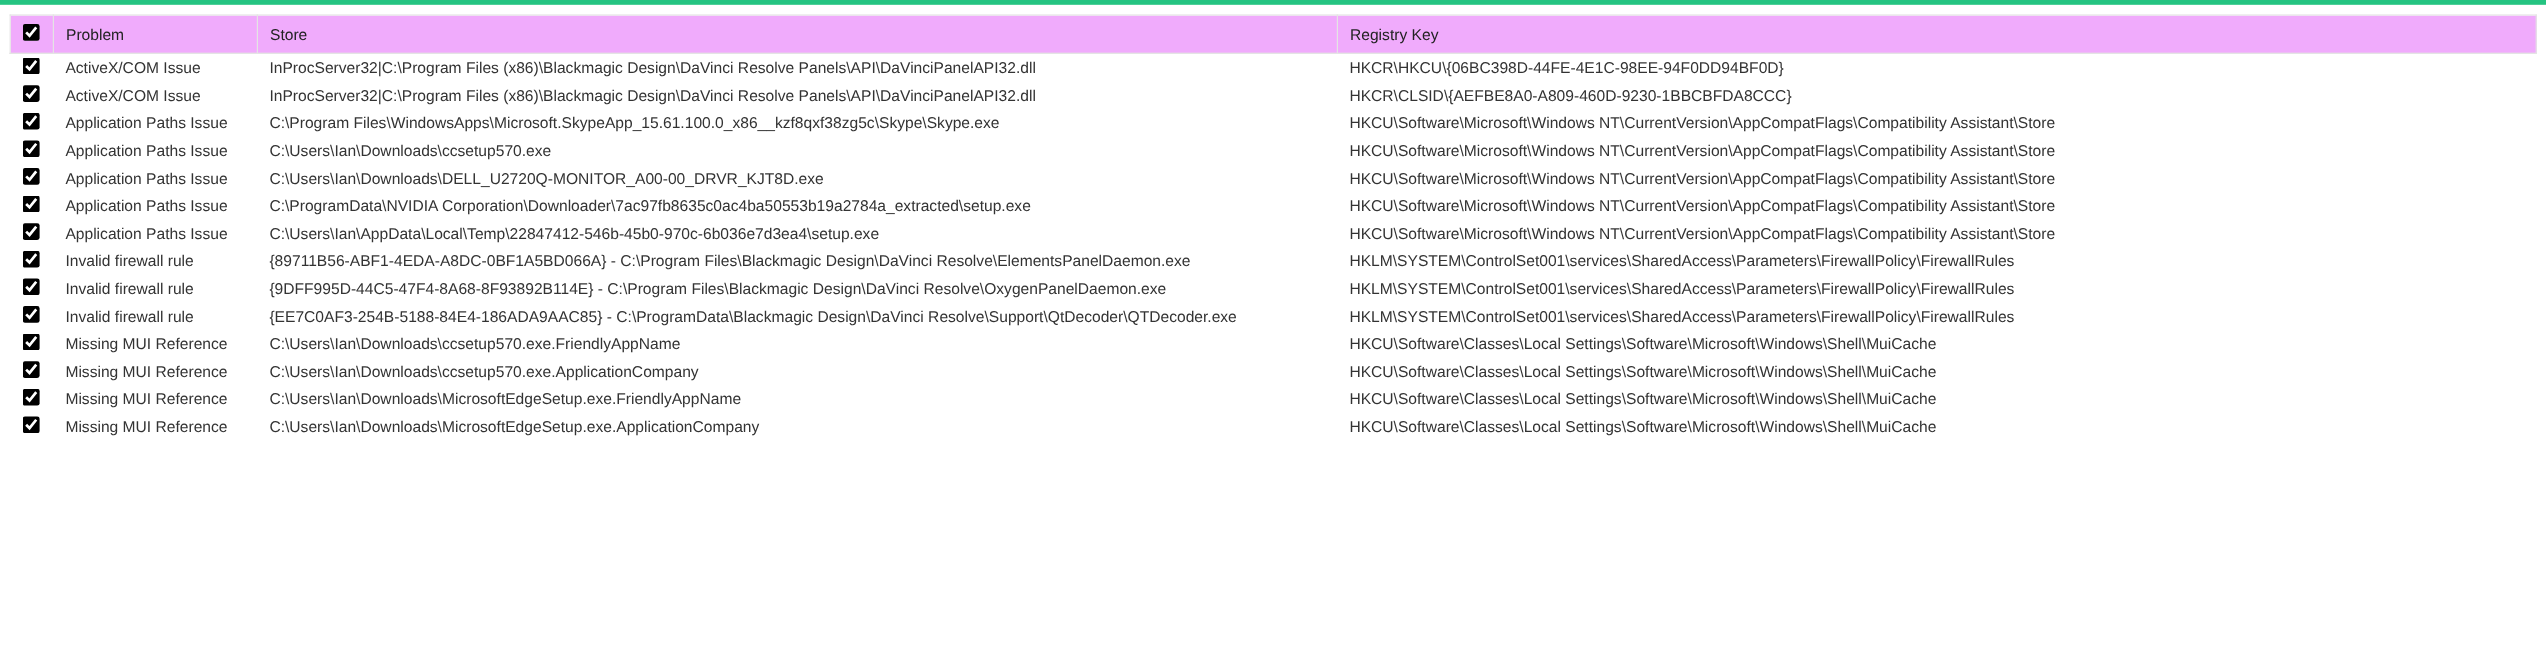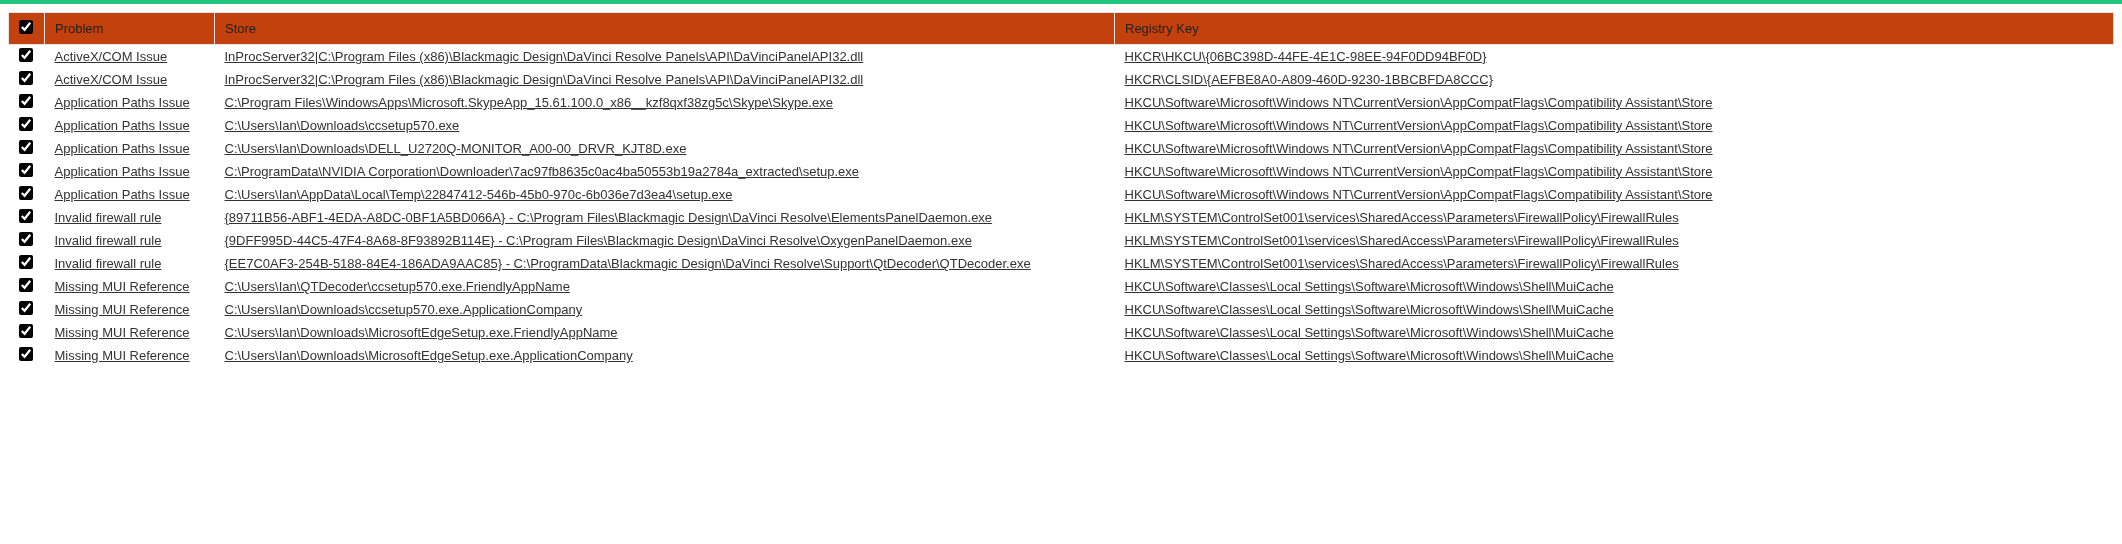--- a/index.html
+++ b/index.html
@@ -27,33 +27,32 @@
   col.col-check { width: 36px; }
   col.col-problem { width: 170px; }
   col.col-data { width: 900px; }
   col.col-regkey { width: auto; }
 
   thead th {
     font-weight: 400;
     text-align: left;
     padding: 6px 10px;
     border: 1px solid #e4e4e4;
-    background: #c2410c;
+    background: #f0abfc;
     color: #222;
     height: 32px;
   }
   tbody td {
     padding: 3px 10px;
     white-space: nowrap;
     overflow: hidden;
     text-overflow: ellipsis;
     height: 22px;
     vertical-align: middle;
     color: #333;
-    text-decoration: underline;
   }
   .cell-check {
     text-align: left;
     padding-left: 10px;
   }
   input[type="checkbox"] {
     width: 14px;
     height: 14px;
     margin: 0;
     accent-color: #000;
@@ -139,21 +138,21 @@
         </tr>
         <tr>
           <td class="cell-check"><input type="checkbox" checked="" style=""></td>
           <td>Invalid firewall rule</td>
           <td>{EE7C0AF3-254B-5188-84E4-186ADA9AAC85} - C:\ProgramData\Blackmagic Design\DaVinci Resolve\Support\QtDecoder\QTDecoder.exe</td>
           <td>HKLM\SYSTEM\ControlSet001\services\SharedAccess\Parameters\FirewallPolicy\FirewallRules</td>
         </tr>
         <tr>
           <td class="cell-check"><input type="checkbox" checked="" style=""></td>
           <td>Missing MUI Reference</td>
-          <td>C:\Users\Ian\QTDecoder\ccsetup570.exe.FriendlyAppName</td>
+          <td>C:\Users\Ian\Downloads\ccsetup570.exe.FriendlyAppName</td>
           <td>HKCU\Software\Classes\Local Settings\Software\Microsoft\Windows\Shell\MuiCache</td>
         </tr>
         <tr>
           <td class="cell-check"><input type="checkbox" checked="" style=""></td>
           <td>Missing MUI Reference</td>
           <td>C:\Users\Ian\Downloads\ccsetup570.exe.ApplicationCompany</td>
           <td>HKCU\Software\Classes\Local Settings\Software\Microsoft\Windows\Shell\MuiCache</td>
         </tr>
         <tr>
           <td class="cell-check"><input type="checkbox" checked="" style=""></td>

